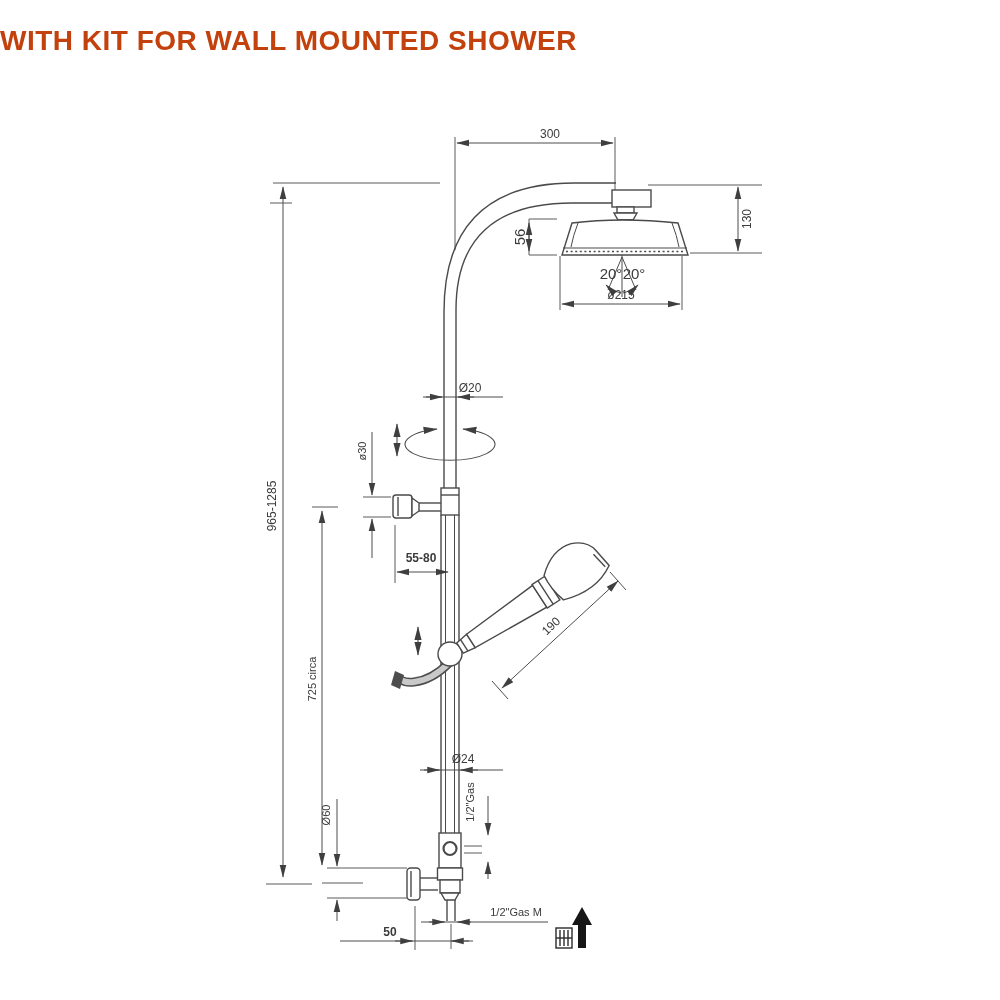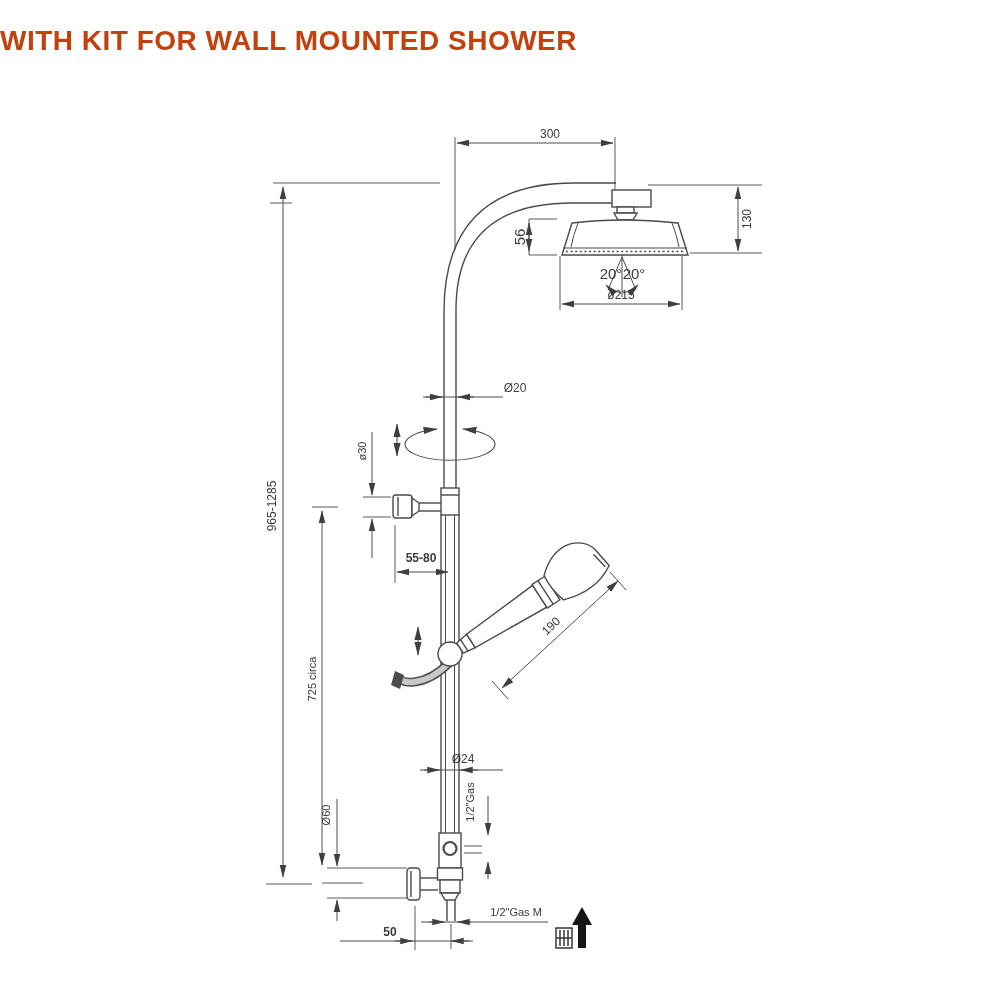--- a/index.html
+++ b/index.html
@@ -182,21 +182,21 @@
 
     <path d="M578,948 L578,925 L572,925 L582,907 L592,925 L586,925 L586,948 Z" fill="#161616"></path>
   </svg>
 
   <div class="lbl" style="left:550px;top:134px;">300</div>
   <div class="lbl rot" style="left:747px;top:219px;">130</div>
   <div class="lbl rot s10" style="left:519px;top:237px;">56</div>
   <div class="lbl s10" style="left:611px;top:273px;">20°</div>
   <div class="lbl s10" style="left:634px;top:273px;">20°</div>
   <div class="lbl" style="left:621px;top:295px;">ø215</div>
-  <div class="lbl" style="left:515px;top:388px;">Ø20</div>
+  <div class="lbl" style="left:470px;top:388px;">Ø20</div>
   <div class="lbl rot s11" style="left:362px;top:451px;">ø30</div>
   <div class="lbl" style="left:421px;top:558px;font-weight:bold;">55-80</div>
   <div class="lbl rot" style="left:272px;top:506px;">965-1285</div>
   <div class="lbl rot s11" style="left:312px;top:679px;">725 circa</div>
   <div class="lbl r43" style="left:551px;top:626px;">190</div>
   <div class="lbl" style="left:463px;top:759px;">Ø24</div>
   <div class="lbl rot s11" style="left:470px;top:802px;">1/2"Gas</div>
   <div class="lbl rot s11" style="left:326px;top:815px;">Ø60</div>
   <div class="lbl" style="left:390px;top:932px;font-weight:bold;">50</div>
   <div class="lbl s11" style="left:516px;top:912px;">1/2"Gas M</div>

